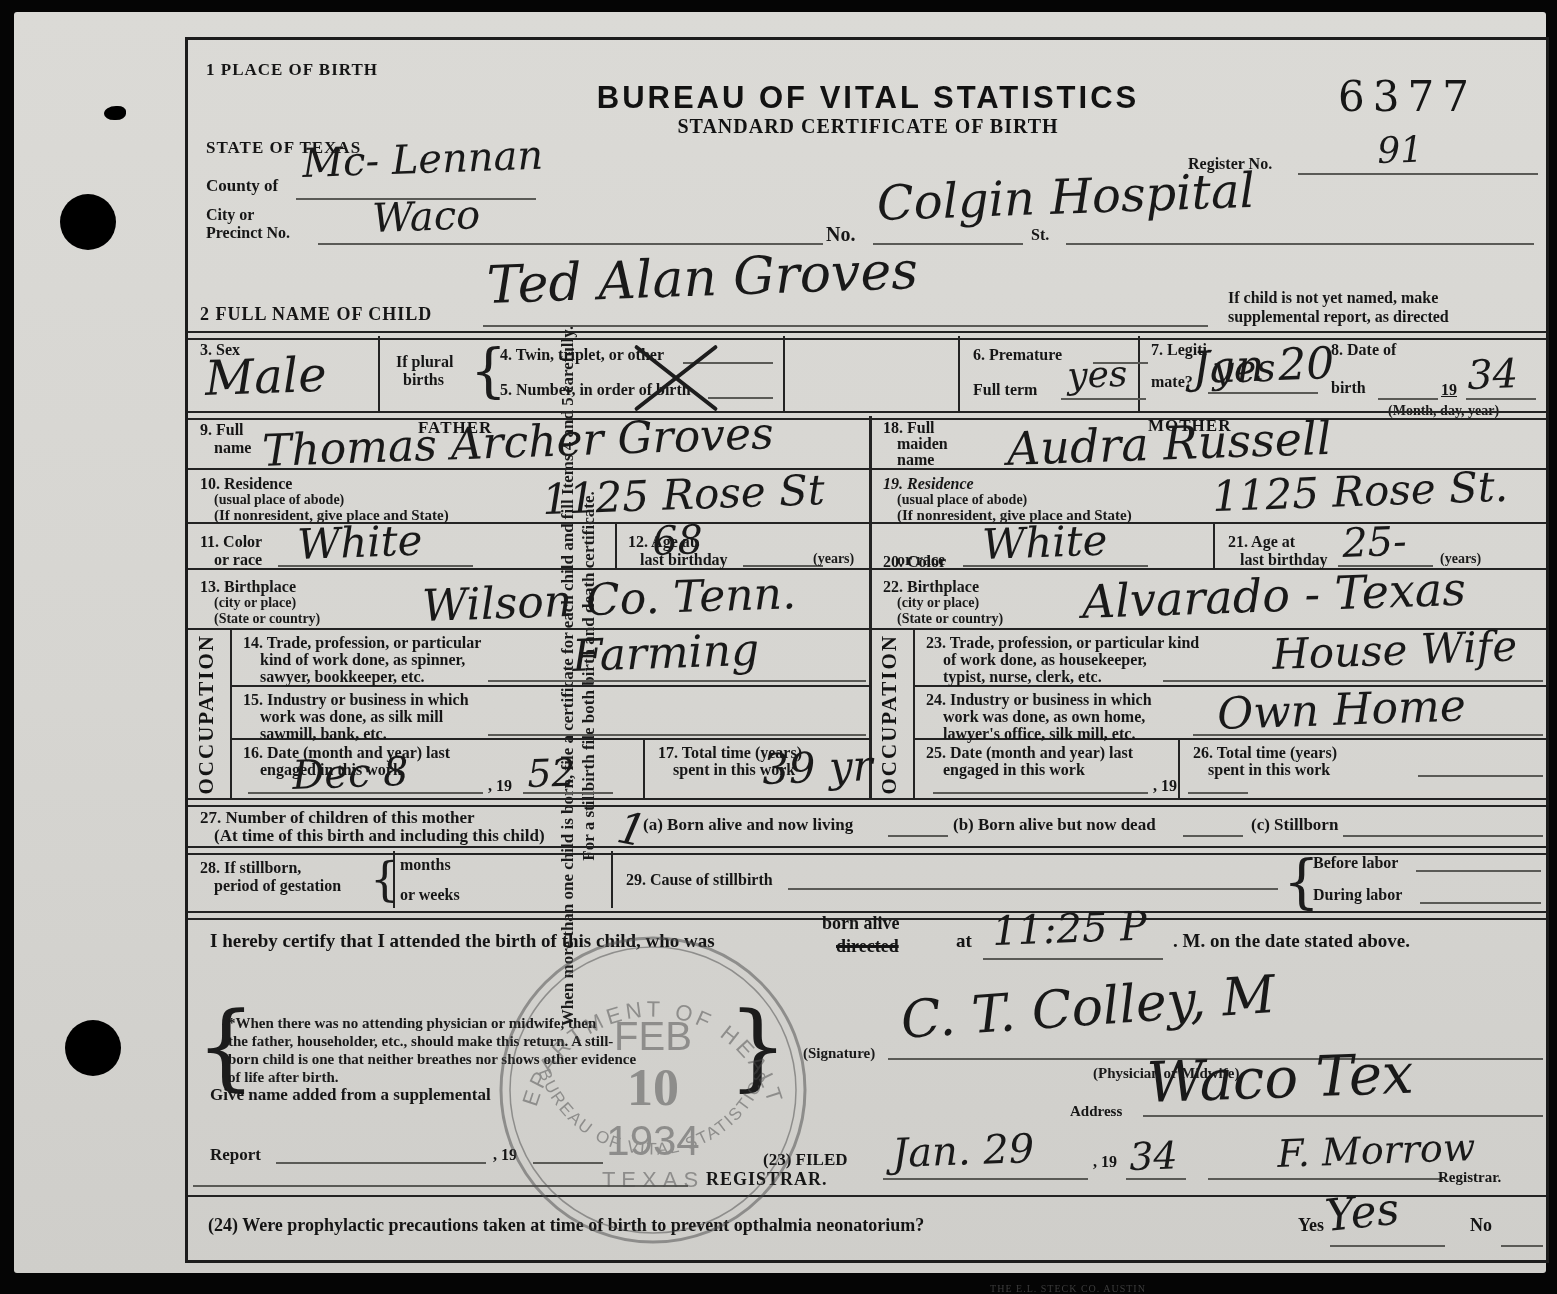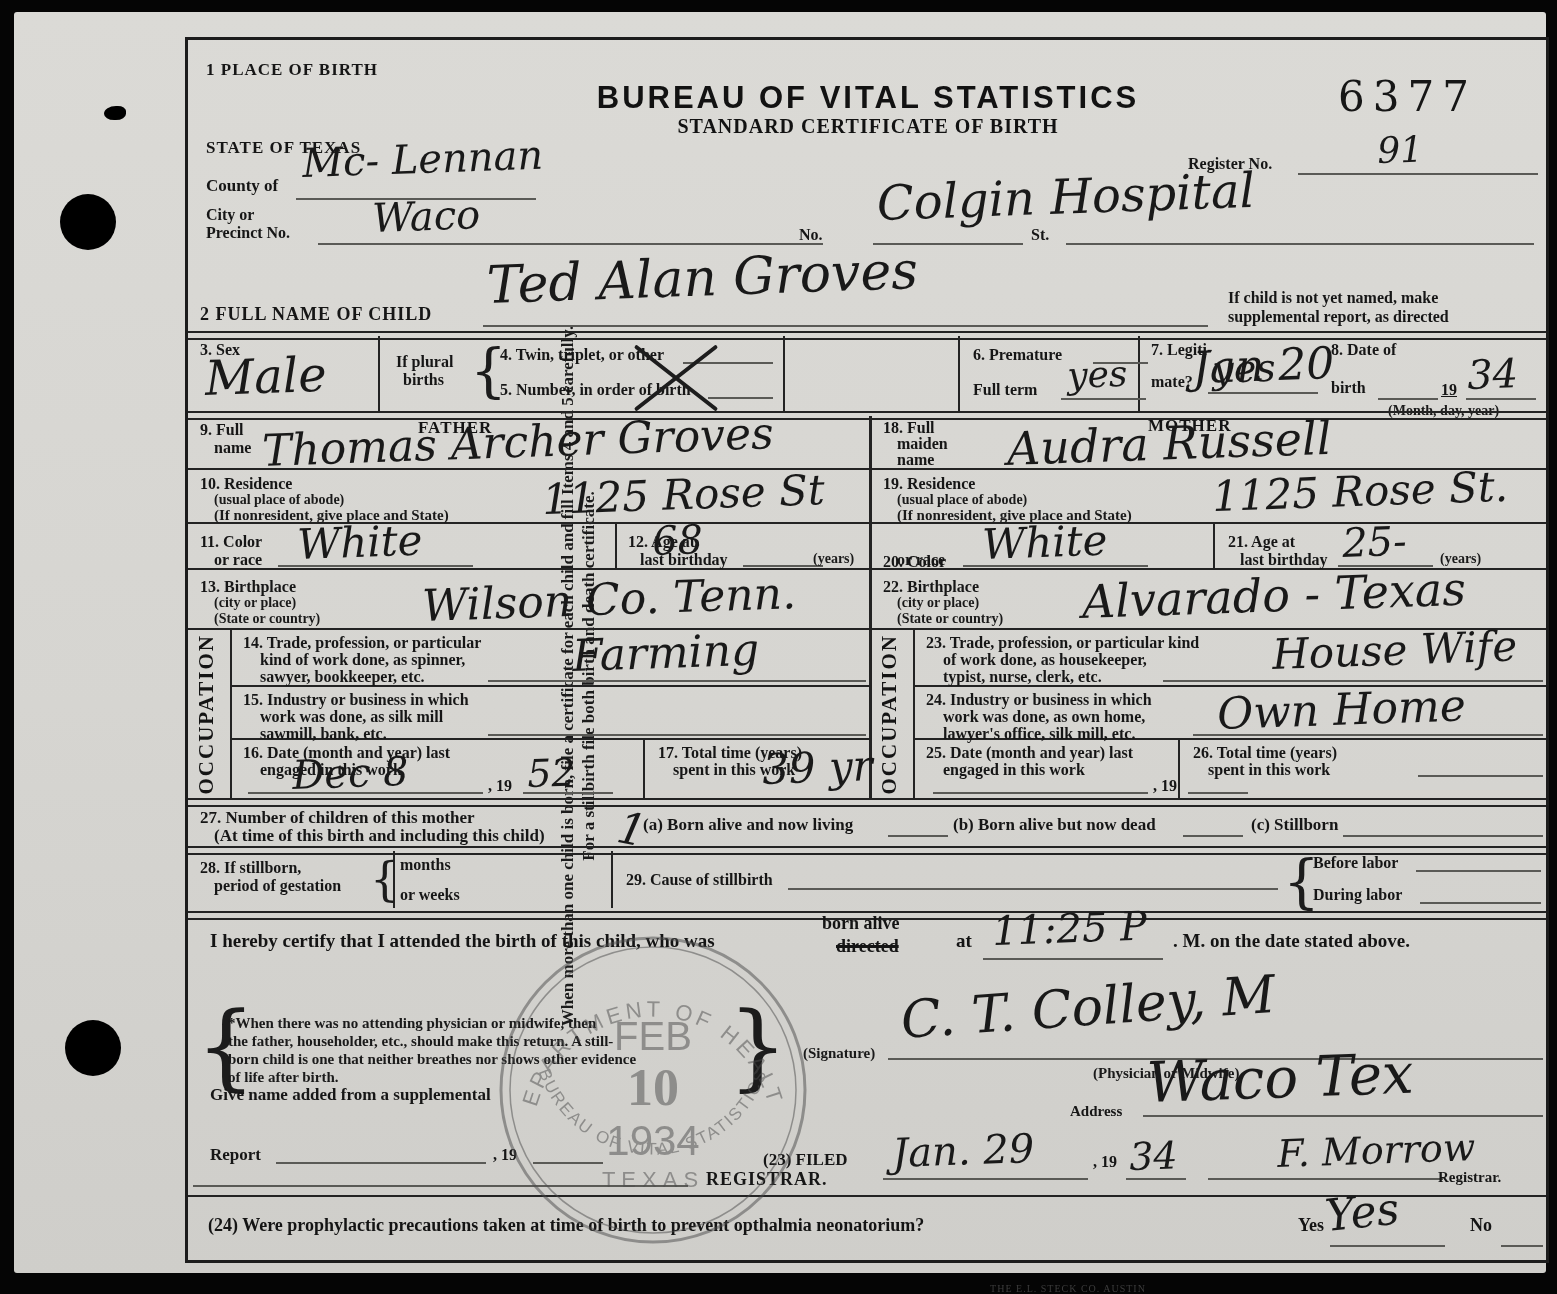--- a/index.html
+++ b/index.html
@@ -60,21 +60,21 @@
   <div class="abs hw" style="left:115px;top:100px;font-size:40px;">Mc- Lennan</div>
   <div class="bline" style="left:108px;top:158px;width:240px;"></div>
   <div class="abs lbl" style="left:1000px;top:114px;font-size:16px;">Register No.</div>
   <div class="abs hw" style="left:1190px;top:90px;font-size:36px;">91</div>
   <div class="bline" style="left:1110px;top:133px;width:240px;"></div>
 
   <div class="abs lbl" style="left:18px;top:165px;font-size:16px;">City or</div>
   <div class="abs lbl" style="left:18px;top:183px;font-size:16px;">Precinct No.</div>
   <div class="abs hw" style="left:185px;top:155px;font-size:40px;">Waco</div>
   <div class="bline" style="left:130px;top:203px;width:505px;"></div>
-  <div class="abs lbl" style="left:611px;top:185px;font-size:16px;">No.</div>
+  <div class="abs lbl" style="left:638px;top:185px;font-size:20px;">No.</div>
   <div class="abs hw" style="left:690px;top:135px;font-size:48px;">Colgin Hospital</div>
   <div class="bline" style="left:685px;top:203px;width:150px;"></div>
   <div class="abs lbl" style="left:843px;top:185px;font-size:16px;">St.</div>
   <div class="bline" style="left:878px;top:203px;width:468px;"></div>
 
   <div class="abs lbl" style="left:12px;top:265px;font-size:18px;letter-spacing:1px;">2  FULL NAME OF CHILD</div>
   <div class="abs hw" style="left:300px;top:215px;font-size:52px;">Ted Alan Groves</div>
   <div class="bline" style="left:295px;top:285px;width:725px;"></div>
   <div class="abs lbl" style="left:1040px;top:248px;font-size:16px;">If child is not yet named, make</div>
   <div class="abs lbl" style="left:1040px;top:267px;font-size:16px;">supplemental report, as directed</div>
@@ -192,21 +192,21 @@
   <div class="abs lbl" style="left:470px;top:703px;">17.  Total time (years)</div>
   <div class="abs lbl" style="left:485px;top:720px;">spent in this work</div>
   <div class="abs hw" style="left:575px;top:705px;font-size:42px;">39 yr</div>
 
   <div class="abs lbl" style="left:695px;top:378px;">18.  Full</div>
   <div class="abs lbl" style="left:709px;top:394px;">maiden</div>
   <div class="abs lbl" style="left:709px;top:410px;">name</div>
   <div class="abs" style="left:960px;top:376px;width:220px;font:bold 17px 'Liberation Serif',serif;letter-spacing:1px;color:#141414;">MOTHER</div>
   <div class="abs hw" style="left:820px;top:382px;font-size:46px;">Audra Russell</div>
 
-  <div class="abs lbl" style="left:695px;top:434px;">19.  Residence</div>
+  <div class="abs lbl" style="left:695px;top:434px;font-style:italic;">19.  Residence</div>
   <div class="abs lbl-sm" style="left:709px;top:451px;">(usual place of abode)</div>
   <div class="abs lbl-sm" style="left:709px;top:467px;font-size:15px;">(If nonresident, give place and State)</div>
   <div class="abs hw" style="left:1025px;top:432px;font-size:42px;">1125 Rose St.</div>
 
   <div class="abs lbl" style="left:695px;top:492px;margin-top:20px;">20.  Color</div>
   <div class="abs lbl" style="left:709px;top:510px;">or race</div>
   <div class="abs hw" style="left:795px;top:480px;font-size:42px;">White</div>
   <div class="bline" style="left:775px;top:525px;width:185px;"></div>
   <div class="abs lbl" style="left:1040px;top:492px;">21.  Age at</div>
   <div class="abs lbl" style="left:1052px;top:510px;">last birthday</div>

